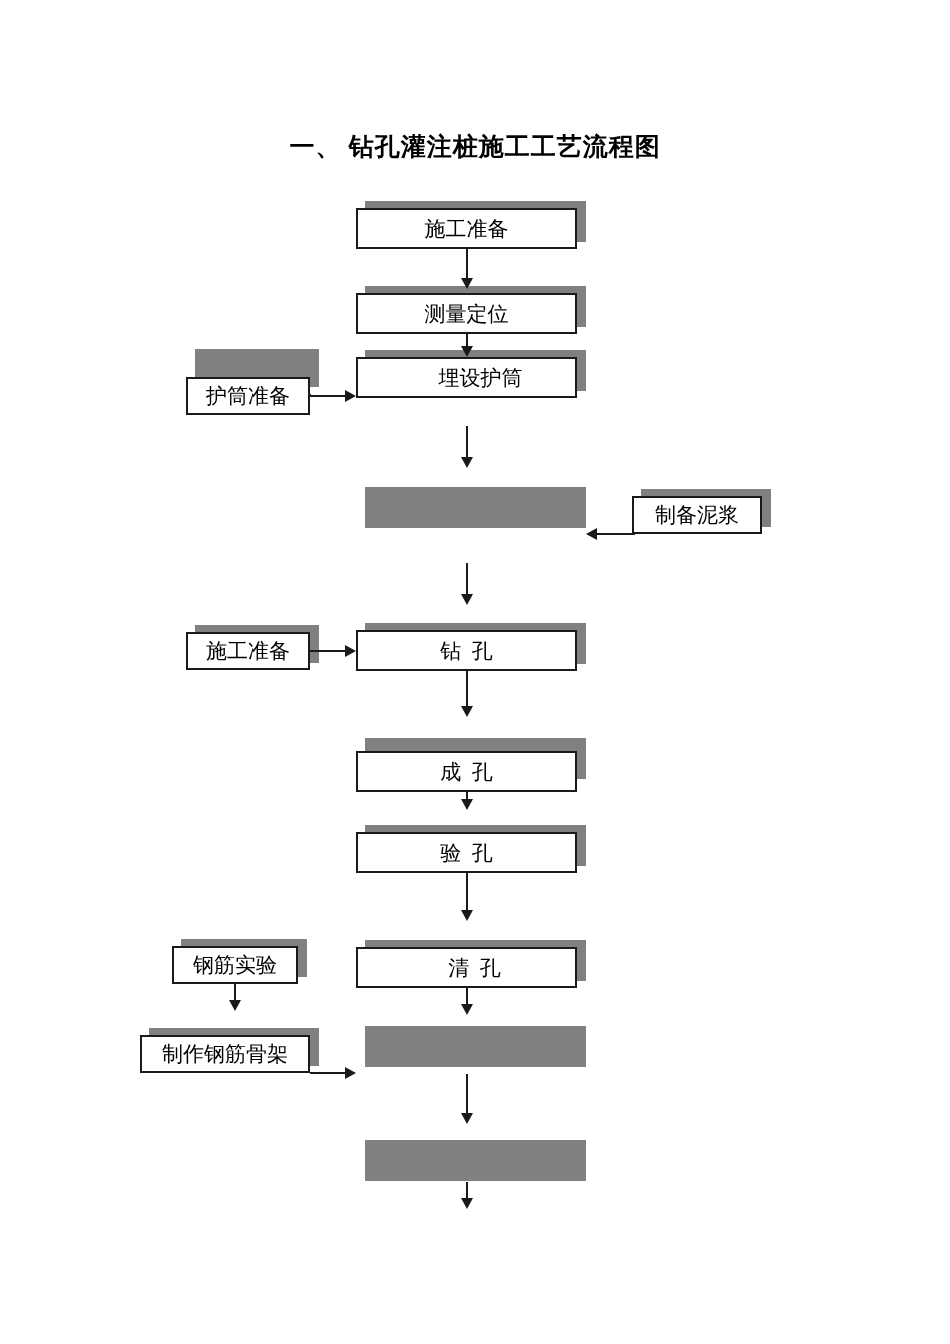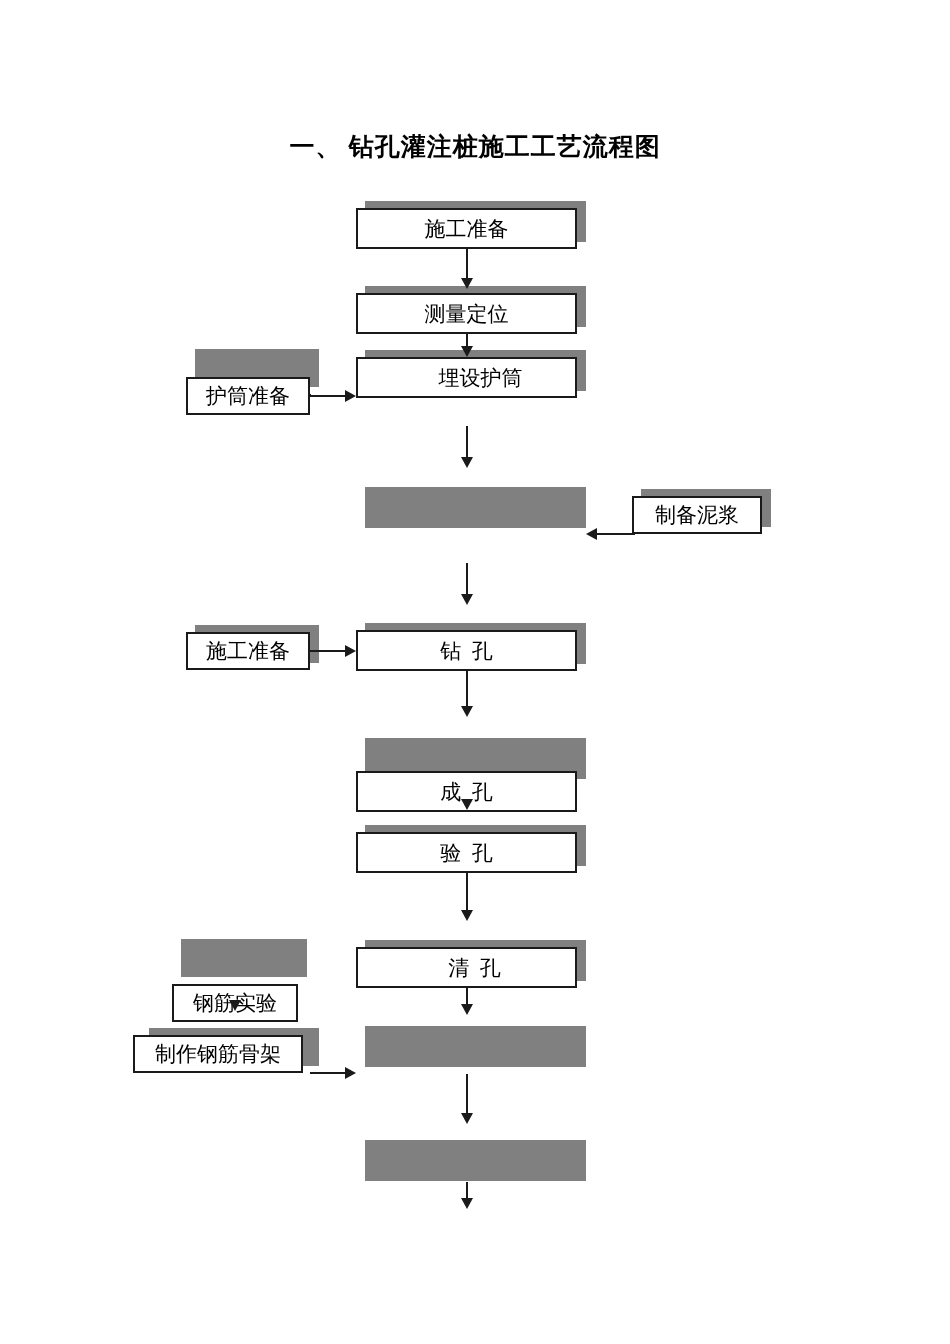--- a/index.html
+++ b/index.html
@@ -138,45 +138,45 @@
   <div class="shadow" style="left:365px; top:623px; width:221px; height:41px;"></div>
   <div class="node" style="left:356px; top:630px; width:221px; height:41px;">钻  孔</div>
 
   <div class="hline" style="left:310px; top:650px; width:40px;"></div>
   <div class="arrow-right" style="left:345px; top:645px;"></div>
 
   <div class="vline" style="left:466px; top:671px; height:40px;"></div>
   <div class="arrow-down" style="left:461px; top:706px;"></div>
 
   <div class="shadow" style="left:365px; top:738px; width:221px; height:41px;"></div>
-  <div class="node" style="left:356px; top:771px; width:221px; height:41px;">成  孔</div>
+  <div class="node" style="left:356px; top:751px; width:221px; height:41px;">成  孔</div>
 
   <div class="vline" style="left:466px; top:786px; height:18px;"></div>
   <div class="arrow-down" style="left:461px; top:799px;"></div>
 
   <div class="shadow" style="left:365px; top:825px; width:221px; height:41px;"></div>
   <div class="node" style="left:356px; top:832px; width:221px; height:41px;">验  孔</div>
 
   <div class="vline" style="left:466px; top:873px; height:42px;"></div>
   <div class="arrow-down" style="left:461px; top:910px;"></div>
 
   <div class="shadow" style="left:181px; top:939px; width:126px; height:38px;"></div>
-  <div class="node" style="left:172px; top:946px; width:126px; height:38px;margin-top:38px;">钢筋实验</div>
+  <div class="node" style="left:172px; top:946px; width:126px; height:38px;">钢筋实验</div>
 
   <div class="shadow" style="left:365px; top:940px; width:221px; height:41px;"></div>
   <div class="node" style="left:356px; top:947px; width:221px; height:41px;padding-left:16px;">清  孔</div>
 
   <div class="vline" style="left:234px; top:984px; height:22px;"></div>
   <div class="arrow-down" style="left:229px; top:1000px;"></div>
 
   <div class="vline" style="left:466px; top:988px; height:22px;"></div>
   <div class="arrow-down" style="left:461px; top:1004px;"></div>
 
   <div class="shadow" style="left:149px; top:1028px; width:170px; height:38px;"></div>
-  <div class="node" style="left:133px; top:1035px; width:170px; height:38px;">制作钢筋骨架</div>
+  <div class="node" style="left:140px; top:1035px; width:170px; height:38px;">制作钢筋骨架</div>
 
   <div class="shadow" style="left:365px; top:1026px; width:221px; height:41px;"></div>
 
   <div class="hline" style="left:310px; top:1072px; width:40px;"></div>
   <div class="arrow-right" style="left:345px; top:1067px;"></div>
 
   <div class="vline" style="left:466px; top:1074px; height:44px;"></div>
   <div class="arrow-down" style="left:461px; top:1113px;"></div>
 
   <div class="shadow" style="left:365px; top:1140px; width:221px; height:41px;"></div>

